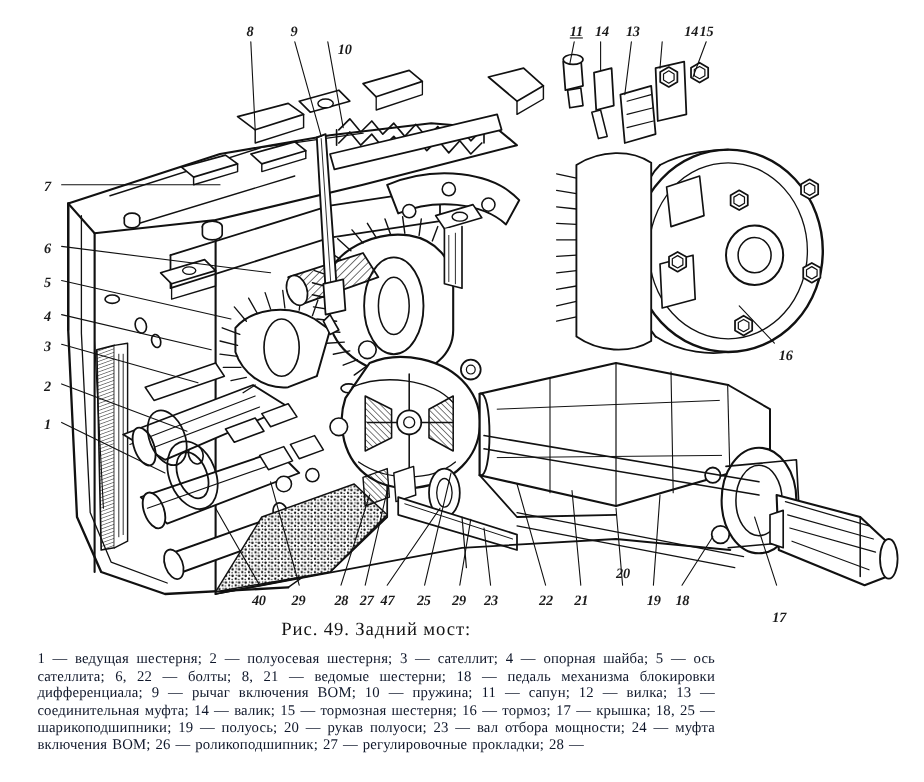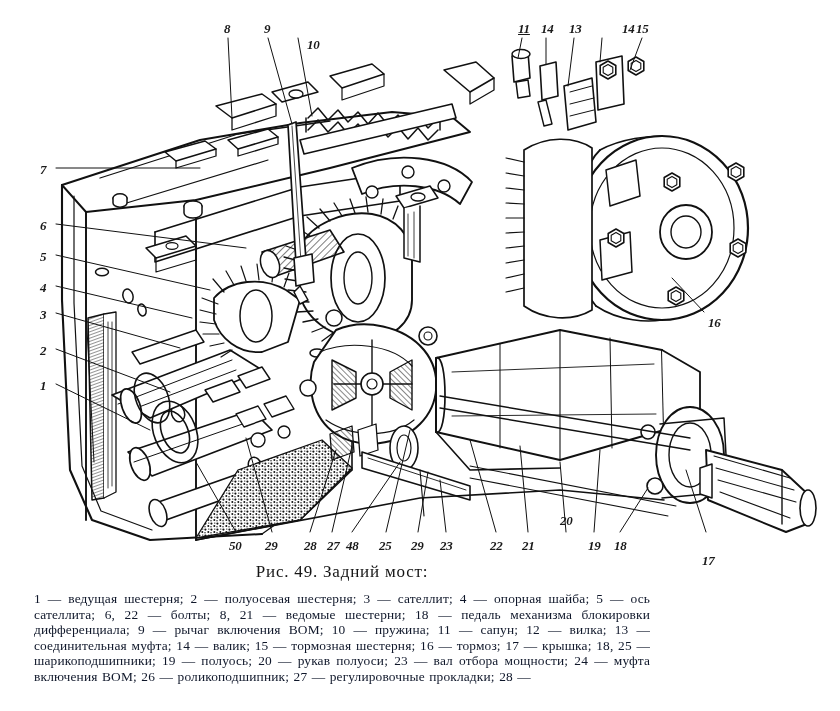--- a/index.html
+++ b/index.html
@@ -431,25 +431,25 @@
       <span class="callout" style="left: 597px; top: 22px; margin-left: 25px;">14</span>
       <span class="callout" style="left: 636px; top: 22px;">15</span>
       <span class="callout" style="left: 40px; top: 163px;">7</span>
       <span class="callout" style="left: 40px; top: 219px;">6</span>
       <span class="callout" style="left: 40px; top: 250px;">5</span>
       <span class="callout" style="left: 40px; top: 281px;">4</span>
       <span class="callout" style="left: 40px; top: 308px;">3</span>
       <span class="callout" style="left: 40px; top: 344px;">2</span>
       <span class="callout" style="left: 40px; top: 379px;">1</span>
       <span class="callout" style="left: 708px; top: 316px;">16</span>
-      <span class="callout" style="left: 229px; top: 539px;">50</span>
+      <span class="callout" style="left: 229px; top: 539px;">40</span>
       <span class="callout" style="left: 265px; top: 539px; text-align: center;">29</span>
       <span class="callout" style="left: 304px; top: 539px;">28</span>
       <span class="callout" style="left: 327px; top: 539px;">27</span>
-      <span class="callout" style="left: 346px; top: 539px;">48</span>
+      <span class="callout" style="left: 346px; top: 539px;">47</span>
       <span class="callout" style="left: 379px; top: 539px;">25</span>
       <span class="callout" style="left: 411px; top: 539px;">29</span>
       <span class="callout" style="left: 440px; top: 539px;">23</span>
       <span class="callout" style="left: 490px; top: 539px;">22</span>
       <span class="callout" style="left: 522px; top: 539px;">21</span>
       <span class="callout" style="left: 560px; top: 514px;">20</span>
       <span class="callout" style="left: 588px; top: 539px;">19</span>
       <span class="callout" style="left: 614px; top: 539px;">18</span>
       <span class="callout" style="left: 702px; top: 539px; margin-top: 15px;">17</span>
     </div>

